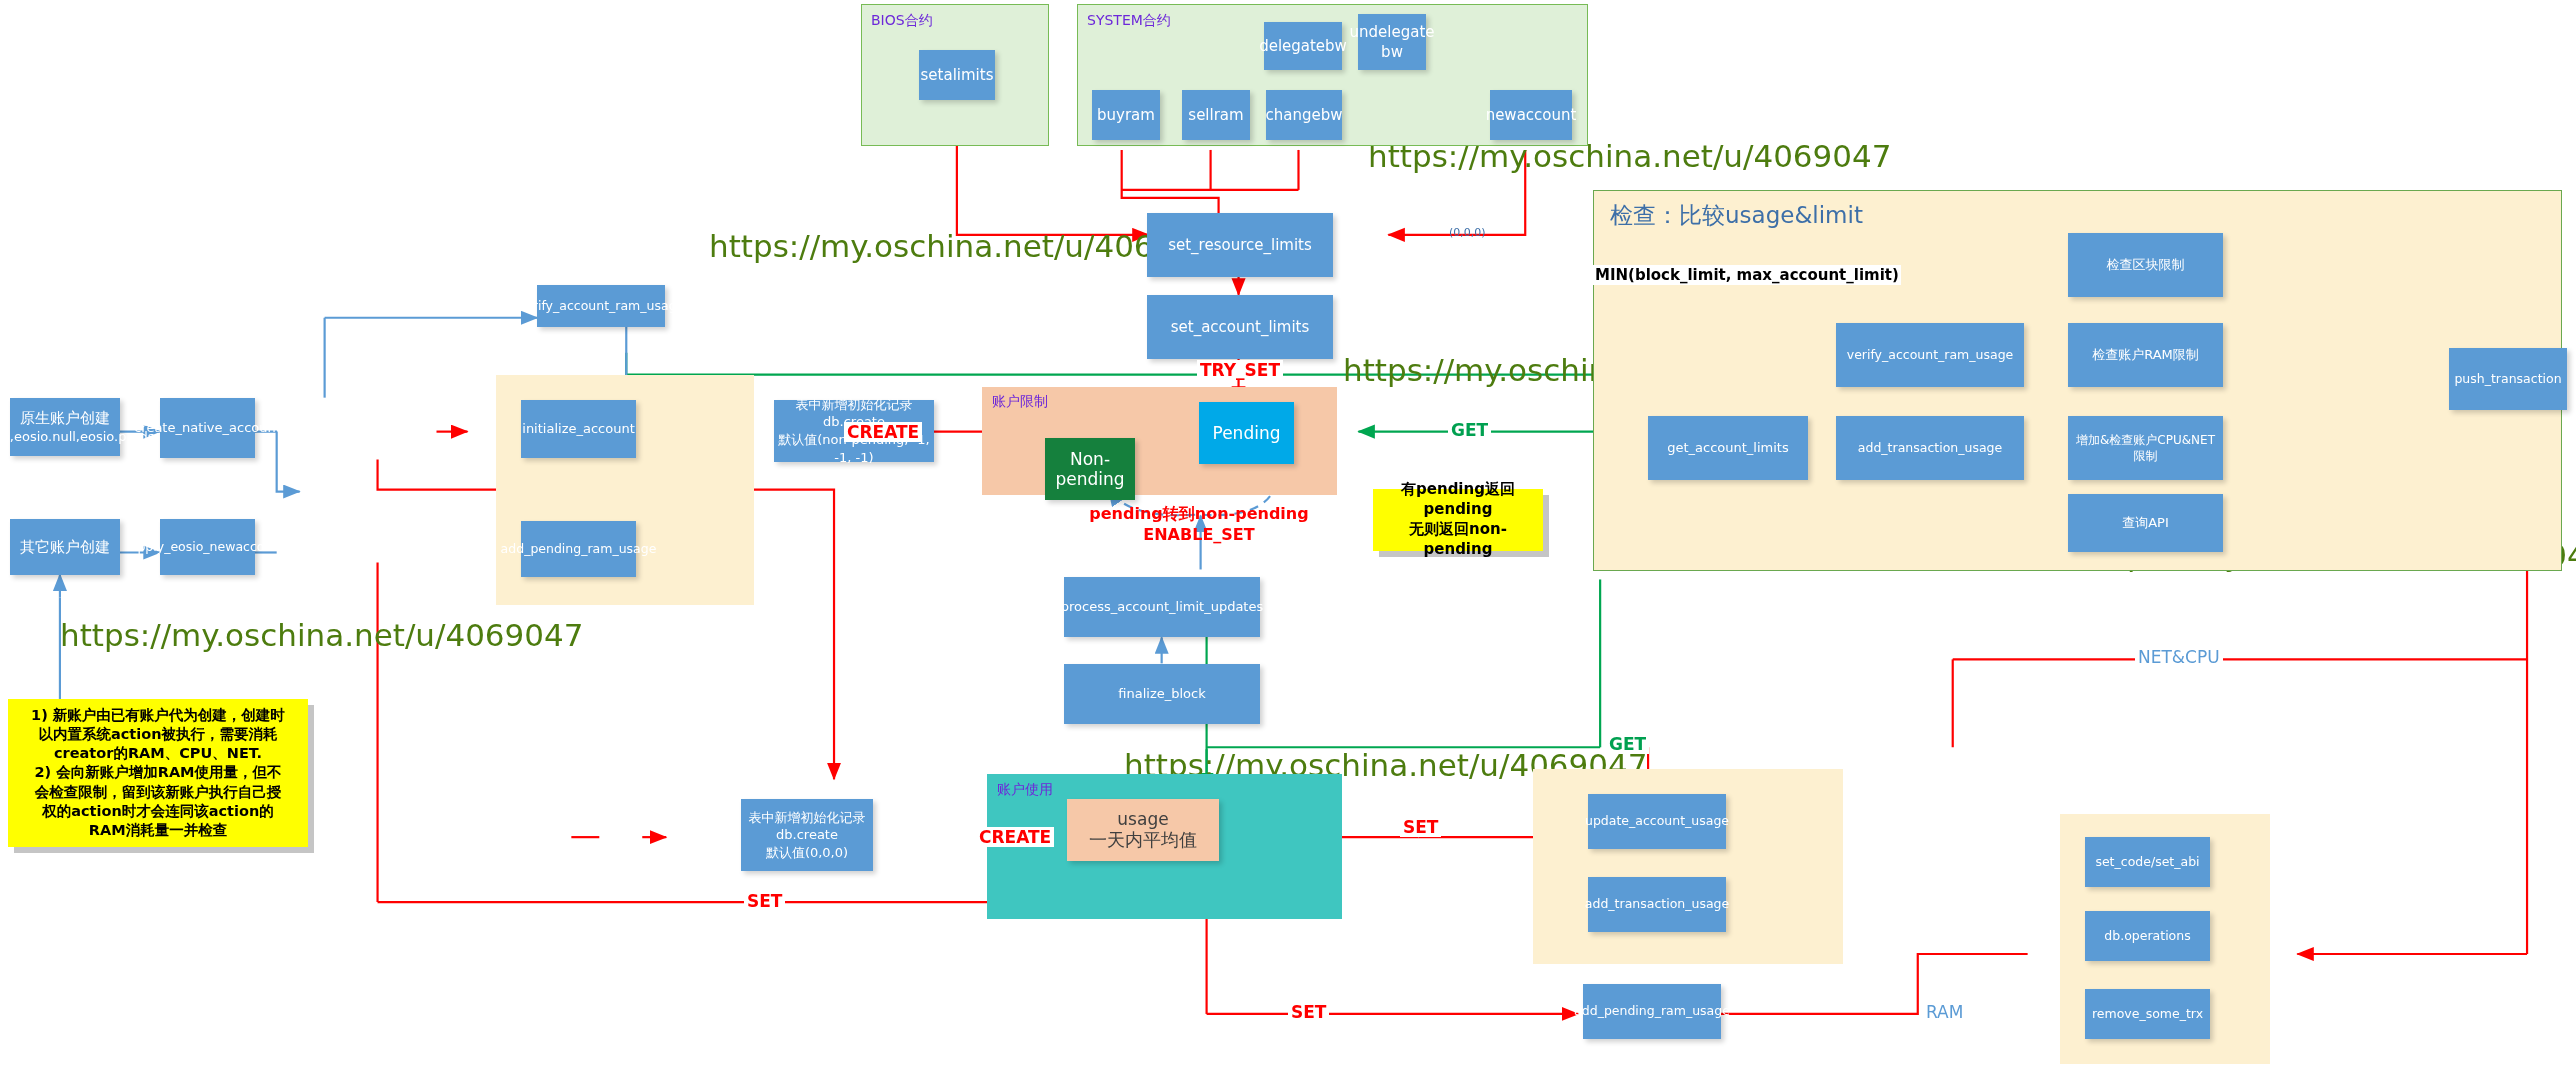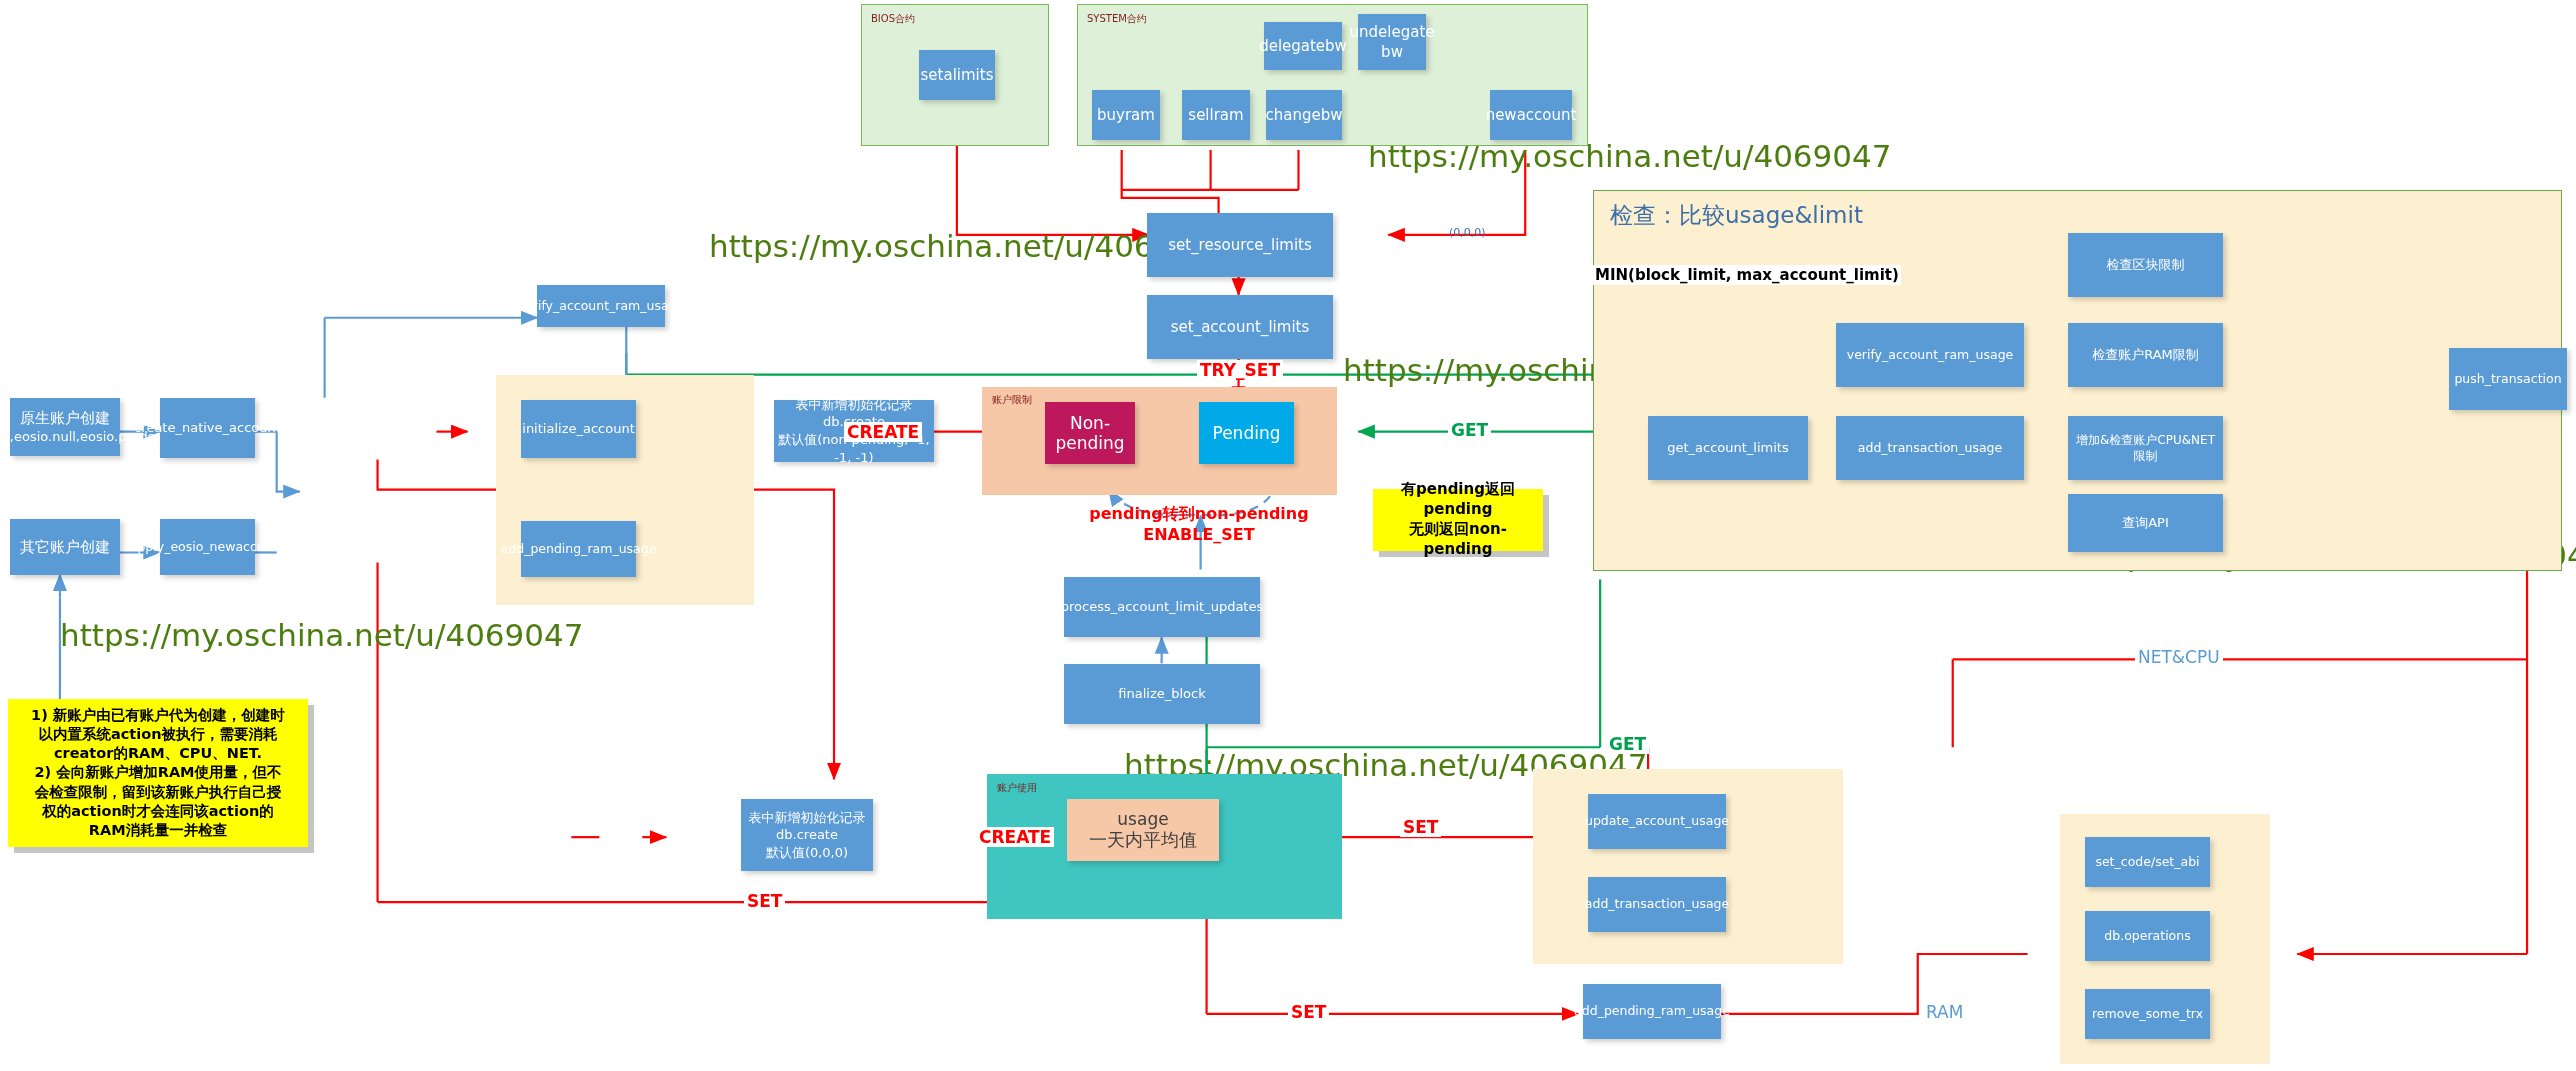--- a/index.html
+++ b/index.html
@@ -13,42 +13,42 @@
   .box .sub{display:block;font-size:13px;}
   .box .ln{display:block;}
 
   .group{position:absolute;box-sizing:border-box;}
   .grp-green{background:#dff0d8;border:1px solid #77bb55;}
   .grp-cream{background:#fdf0d0;}
   .grp-cream-bd{background:#fdf0d0;border:1px solid #6aa84f;}
   .grp-salmon{background:#f6c8a8;}
   .grp-teal{background:#3fc6c0;}
 
-  .grp-label{position:absolute;font-size:10px;color:#7f1d1d;}
+  .grp-label{position:absolute;font-size:14px;color:#6d28d9;}
   .grp-label-big{position:absolute;font-size:23px;color:#3d6fa8;}
 
   .note{position:absolute;box-sizing:border-box;background:#ffff00;color:#000;
         font-weight:bold;text-align:center;font-size:14.5px;line-height:1.32;
         box-shadow:6px 6px 0 rgba(150,150,150,0.55);padding:3px 20px;
         display:flex;align-items:center;justify-content:center;}
 
   .minlabel{position:absolute;background:#ffffff;color:#000;font-weight:bold;
             font-size:15px;white-space:nowrap;padding:1px 2px;}
 
   .elabel{position:absolute;font-weight:bold;font-size:17px;white-space:nowrap;
           background:#ffffff;padding:0 3px;}
   .elabel.red{color:#ff0000;}
   .elabel.green{color:#00a050;}
   .elabel.blue{color:#5b9bd5;font-weight:normal;font-size:17px;}
   .elabel.small{font-size:11px;color:#3d6fa8;font-weight:normal;}
 
   .statebox{position:absolute;box-sizing:border-box;display:flex;align-items:center;
             justify-content:center;text-align:center;color:#fff;font-size:17px;
             line-height:1.2;box-shadow:3px 3px 5px rgba(0,0,0,0.18);}
-  .st-green{background:#be185d;}
+  .st-green{background:#15803d;margin-top:36px;}
   .st-blue{background:#00a9e8;}
   .st-peach{background:#f6c8a8;color:#3f3f3f;font-size:17px;}
 
   .wm{position:absolute;color:#4d7c0f;font-size:31px;white-space:nowrap;
       font-family:"DejaVu Sans","Liberation Sans",sans-serif;}
 
   svg.links{position:absolute;left:0;top:0;width:2576px;height:1072px;
             pointer-events:none;}
 </style>
 </head>

